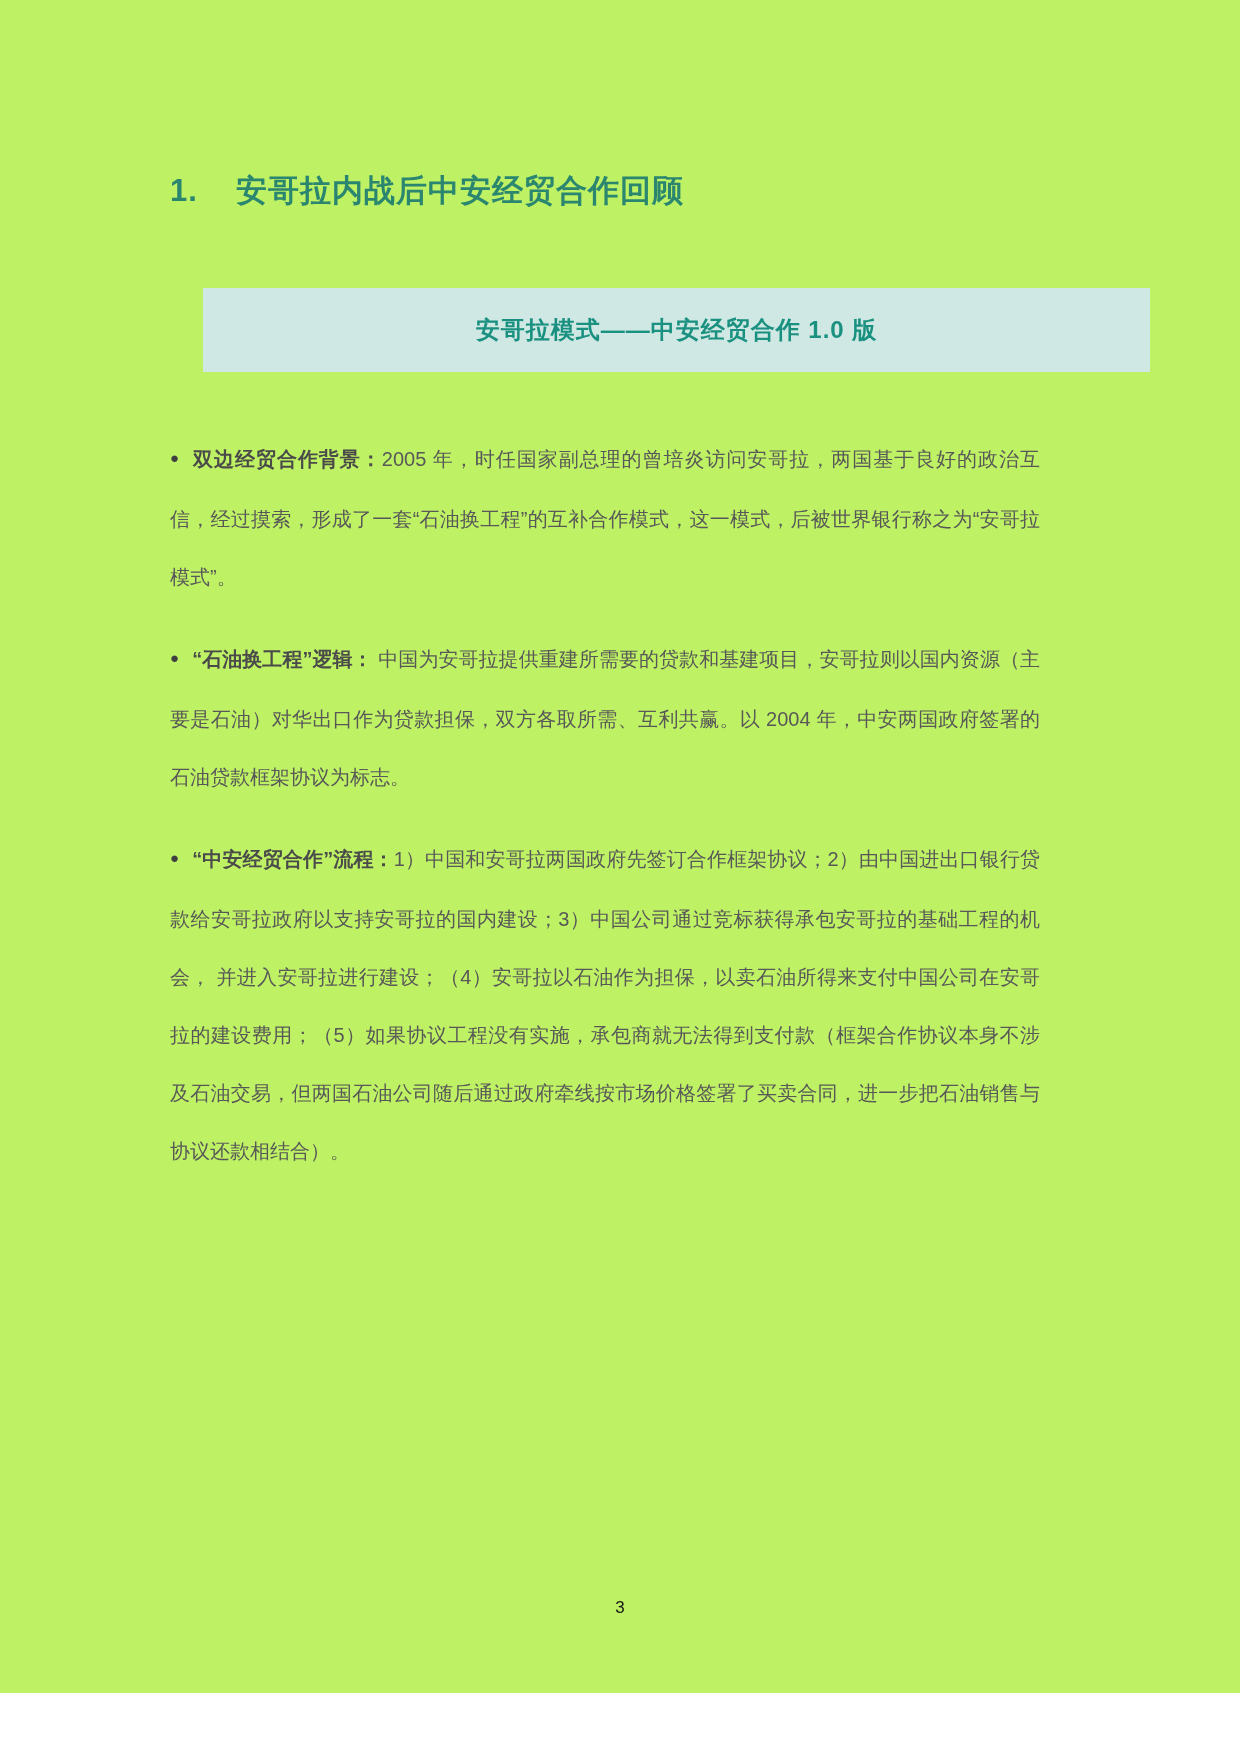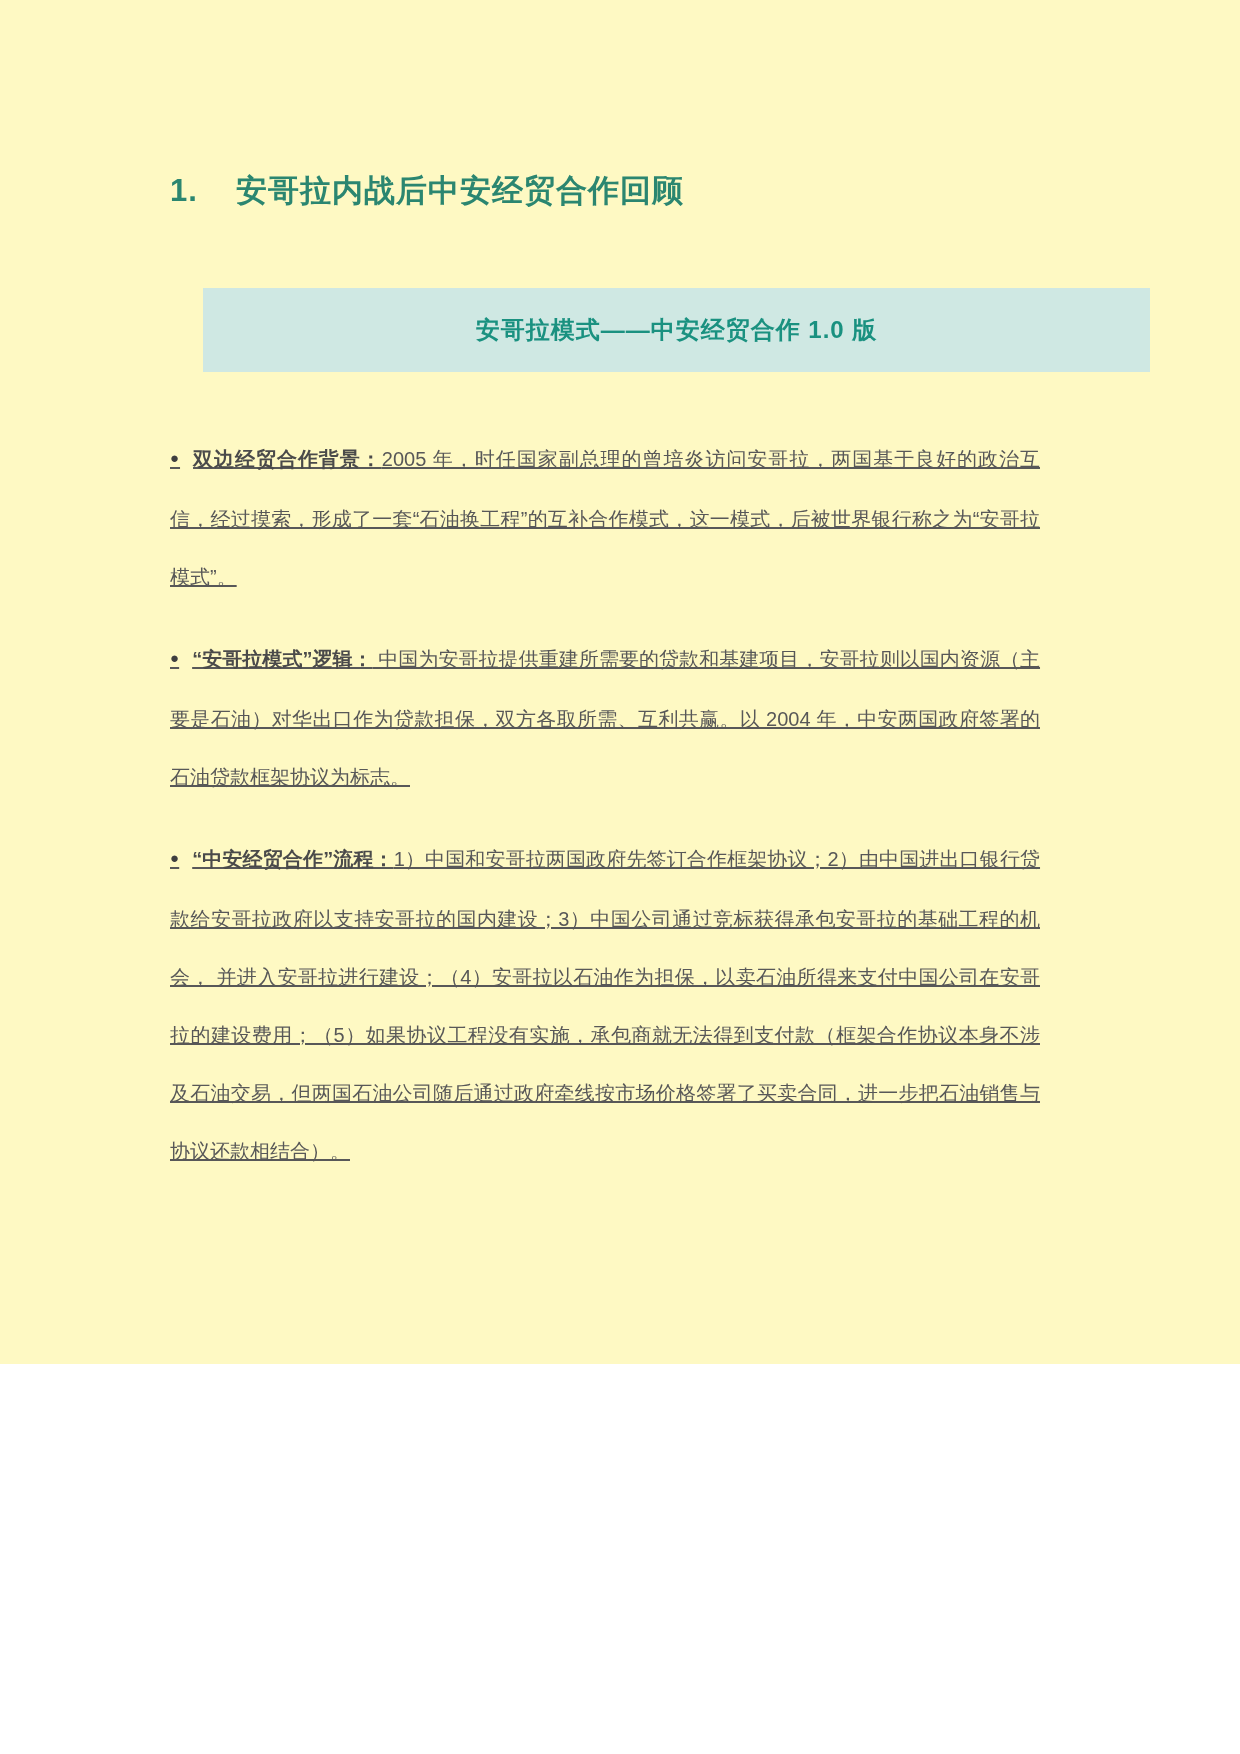--- a/index.html
+++ b/index.html
@@ -3,22 +3,22 @@
 <meta charset="utf-8">
 <style>
   html, body {
     margin: 0;
     padding: 0;
     background: #ffffff;
   }
   .page {
     position: relative;
     width: 1240px;
-    height: 1364px;
-    background: #fef9c3;
+    height: 1693px;
+    background: #bef264;
     font-family: "Liberation Sans", "DejaVu Sans", sans-serif;
     overflow: hidden;
   }
   .heading {
     position: absolute;
     left: 170px;
     top: 170px;
     margin: 0;
     font-size: 31px;
     font-weight: 700;
@@ -53,21 +53,20 @@
     left: 170px;
     top: 430px;
     width: 886px;
     font-size: 20px;
     line-height: 58px;
     color: #585858;
     text-align: justify;
   }
   .bullet {
     margin: 0 16px 24px 0;
-    text-decoration: underline;
   }
   .marker {
     font-size: 15px;
     color: #3f3f3f;
     margin-right: 13px;
     position: relative;
     top: -3px;
   }
   .label {
     font-weight: 700;
@@ -91,21 +90,21 @@
   <h1 class="heading" style="color: rgb(43, 134, 112);"><span class="h-num">1.</span><span class="h-title">安哥拉内战后中安经贸合作回顾</span></h1>
 
   <div class="banner" style="background: rgb(207, 232, 227);">
     <span class="banner-text" style="color: rgb(26, 145, 128);">安哥拉模式——中安经贸合作 1.0 版</span>
   </div>
 
   <div class="content" style="color: rgb(88, 88, 88);">
 
     <p class="bullet"><span class="marker">●</span><span class="label">双边经贸合作背景：</span><span class="text">2005 年，时任国家副总理的曾培炎访问安哥拉，两国基于良好的政治互信，经过摸索，形成了一套“石油换工程”的互补合作模式，这一模式，后被世界银行称之为“安哥拉模式”。</span></p>
 
-    <p class="bullet"><span class="marker">●</span><span class="label">“安哥拉模式”逻辑：</span><span class="text"> 中国为安哥拉提供重建所需要的贷款和基建项目，安哥拉则以国内资源（主要是石油）对华出口作为贷款担保，双方各取所需、互利共赢。以 2004 年，中安两国政府签署的石油贷款框架协议为标志。</span></p>
+    <p class="bullet"><span class="marker">●</span><span class="label">“石油换工程”逻辑：</span><span class="text"> 中国为安哥拉提供重建所需要的贷款和基建项目，安哥拉则以国内资源（主要是石油）对华出口作为贷款担保，双方各取所需、互利共赢。以 2004 年，中安两国政府签署的石油贷款框架协议为标志。</span></p>
 
     <p class="bullet"><span class="marker">●</span><span class="label">“中安经贸合作”流程：</span><span class="text">1）中国和安哥拉两国政府先签订合作框架协议；2）由中国进出口银行贷款给安哥拉政府以支持安哥拉的国内建设；3）中国公司通过竞标获得承包安哥拉的基础工程的机会， 并进入安哥拉进行建设；（4）安哥拉以石油作为担保，以卖石油所得来支付中国公司在安哥拉的建设费用；（5）如果协议工程没有实施，承包商就无法得到支付款（框架合作协议本身不涉及石油交易，但两国石油公司随后通过政府牵线按市场价格签署了买卖合同，进一步把石油销售与协议还款相结合）。</span></p>
 
   </div>
 
   <div class="page-number">3</div>
 
 </div>
 
 </body></html>

